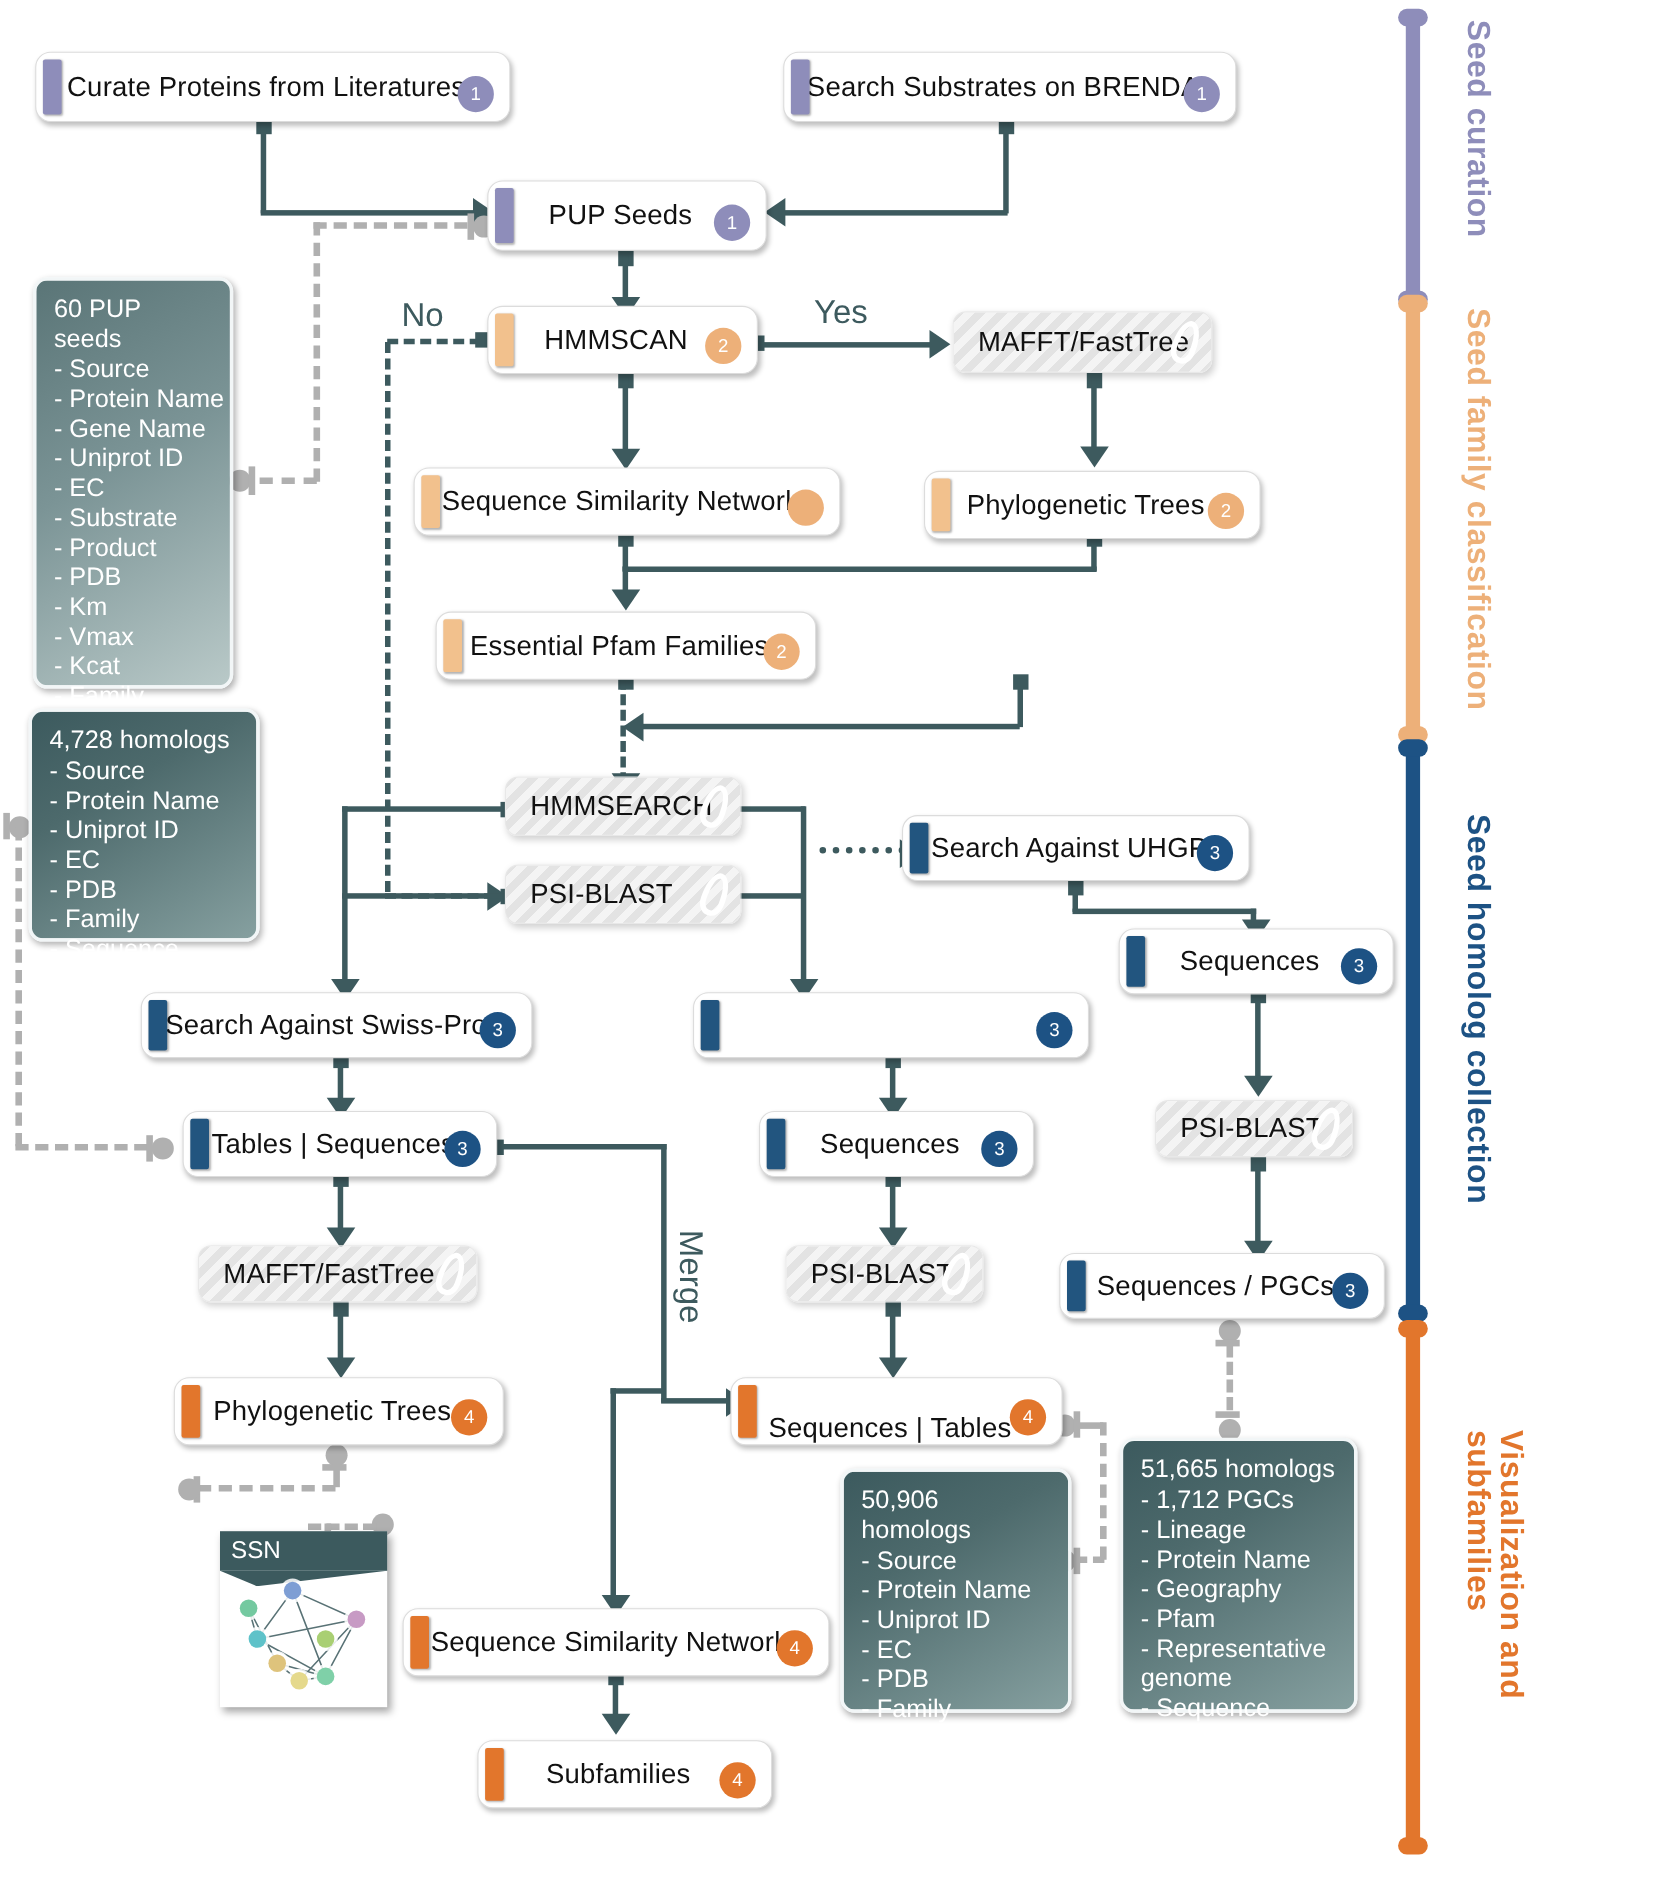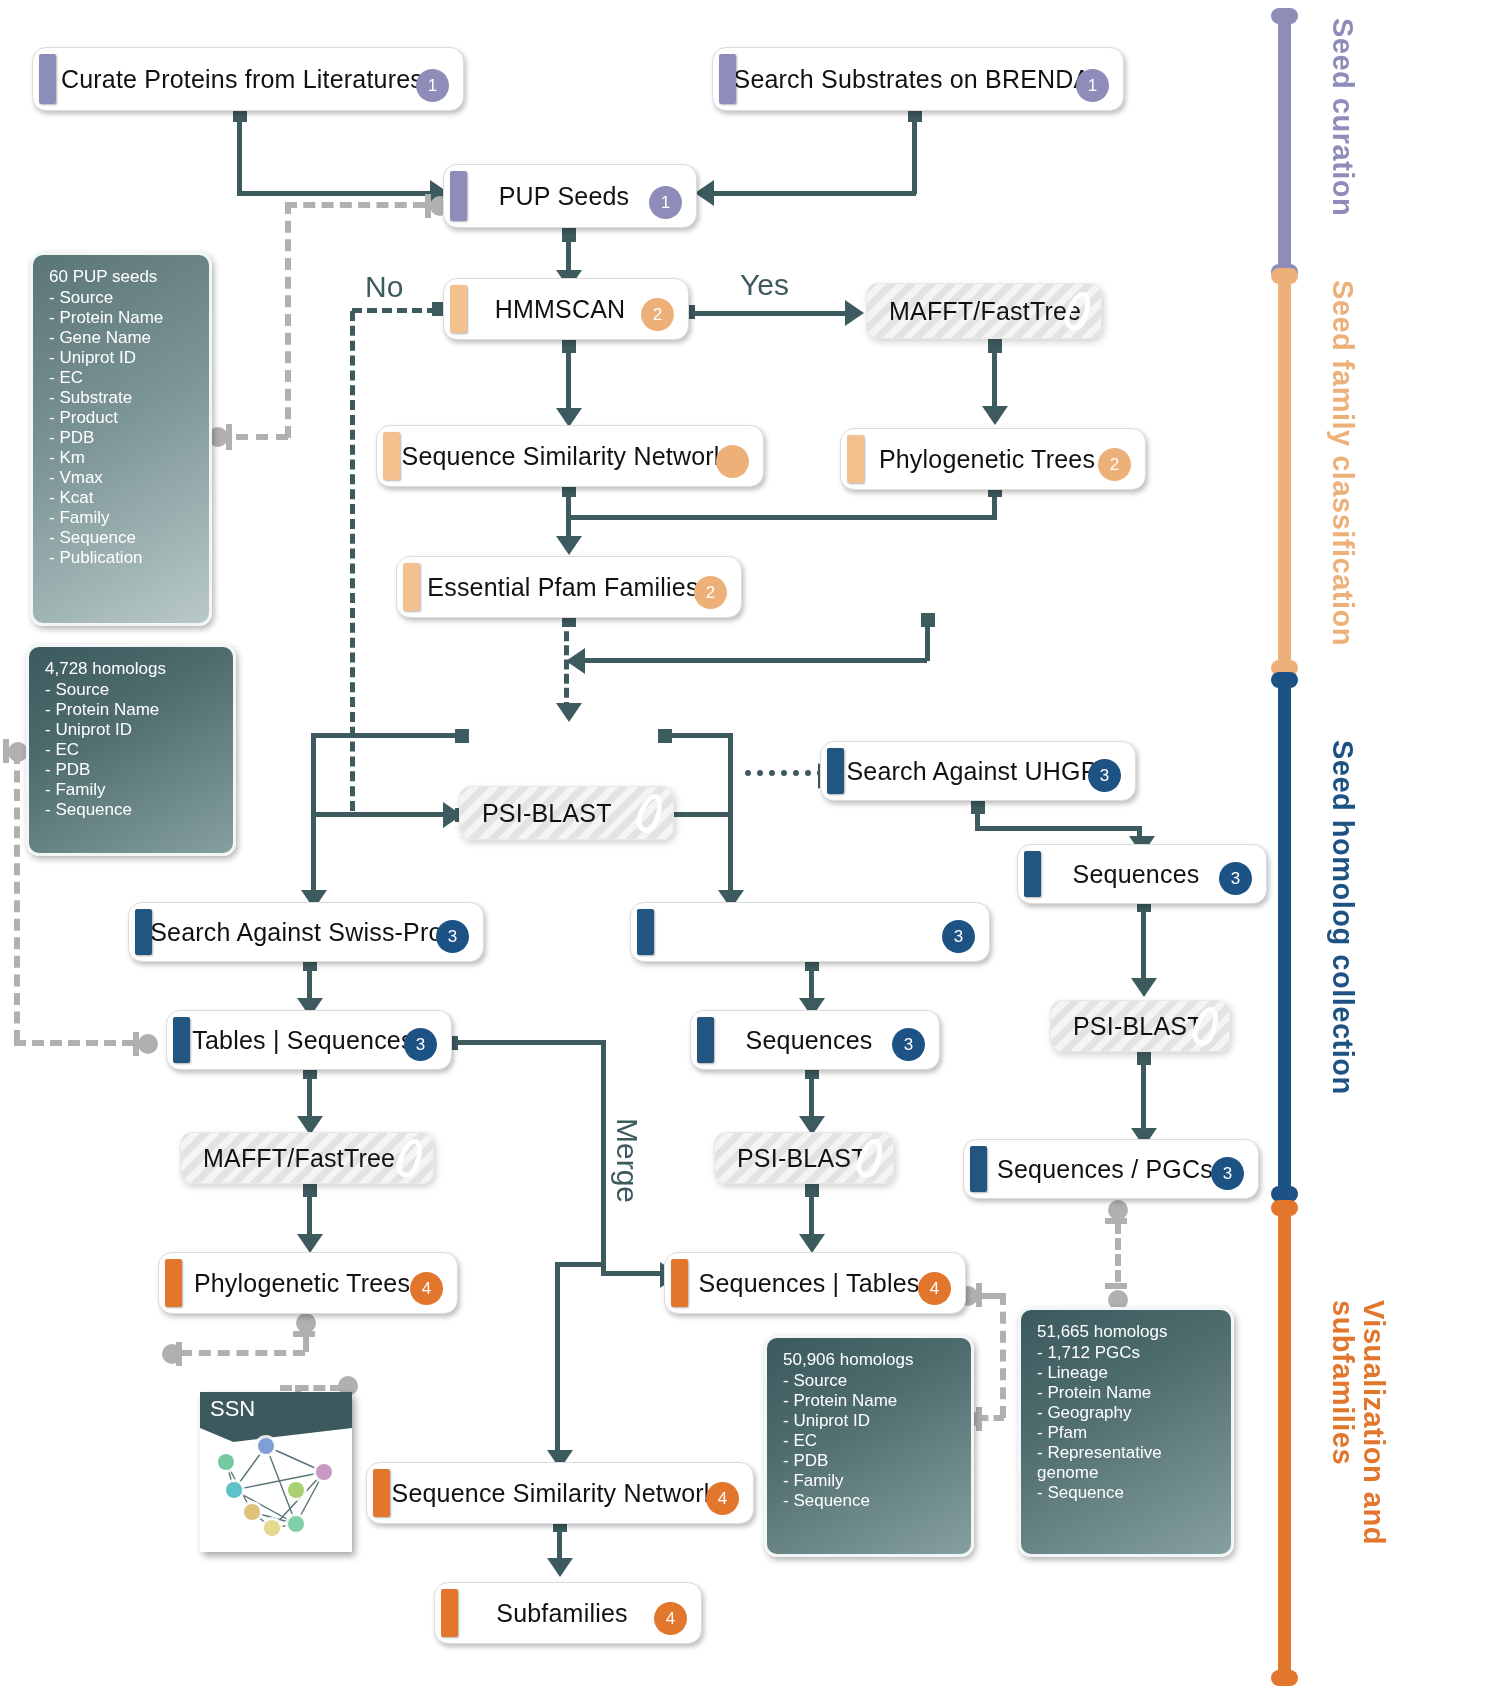--- a/index.html
+++ b/index.html
@@ -38,21 +38,21 @@
   .node.tool .lbl{padding:0 50px 0 22px;text-align:left;}
   .tool .drop{position:absolute;right:12px;top:50%;transform:translateY(-50%) rotate(20deg);
               width:22px;height:40px;border:5px solid #ffffff;border-radius:60% 60% 55% 55%/70% 70% 40% 40%;
               box-sizing:border-box;}
 
   
   .info{position:absolute;box-sizing:border-box;border-radius:13px;
         background:linear-gradient(150deg,#3c5a5e 0%,#4d6a6c 35%,#86a0a0 100%);
         border:3px solid #f2f6f7;
         box-shadow:2px 3px 6px rgba(0,0,0,.30);
-        color:#fff;padding:12px 14px 10px 16px;font-size:17px;line-height:1.175;}
+        color:#fff;padding:12px 14px 10px 16px;font-size:23px;line-height:1.175;}
   .info .hd{margin-bottom:1px;}
   .info .it{white-space:nowrap;}
   .info.muted{background:linear-gradient(150deg,#5a7577 0%,#7b9496 45%,#b9c9c8 100%);}
 
   
   .thumb{position:absolute;background:#fff;box-shadow:3px 4px 7px rgba(0,0,0,.35);}
   .thumb .cap{background:#3c5a5e;color:#fff;font-size:22px;padding:4px 10px 6px 10px;
               position:relative;}
   .thumb .cap:after{content:"";position:absolute;left:0;right:0;bottom:-14px;height:14px;
               background:#3c5a5e;clip-path:polygon(0 0,100% 0,100% 0,22% 100%);}
@@ -294,20 +294,24 @@
     <span class="badge sand">2</span>
   </div>
 
   <div class="node" style="left:396px;top:556px;width:346px;height:62px;">
     <span class="tag sand"></span>
     <span class="lbl">Essential Pfam Families</span>
     <span class="badge sand">2</span>
   </div>
 
 
+  <div class="node tool" style="left:459px;top:706px;width:215px;height:54px;">
+    <span class="lbl">HMMSEARCH</span>
+    <span class="drop"></span>
+  </div>
 
   <div class="node tool" style="left:459px;top:786px;width:215px;height:54px;">
     <span class="lbl">PSI-BLAST</span>
     <span class="drop"></span>
   </div>
 
   <div class="node" style="left:820px;top:741px;width:316px;height:60px;">
     <span class="tag navy"></span>
     <span class="lbl">Search Against UHGP</span>
     <span class="badge navy">3</span>
@@ -362,21 +366,21 @@
     <span class="lbl">Sequences / PGCs</span>
     <span class="badge navy">3</span>
   </div>
 
   <div class="node" style="left:158px;top:1252px;width:300px;height:62px;">
     <span class="tag orange"></span>
     <span class="lbl">Phylogenetic Trees</span>
     <span class="badge orange">4</span>
   </div>
 
-  <div class="node" style="left:664px;top:1252px;width:302px;height:62px;">
+  <div class="node" style="left:664px;top:1252px;width:302px;height:62px;align-items:flex-end;">
     <span class="tag orange"></span>
     <span class="lbl">Sequences | Tables</span>
     <span class="badge orange">4</span>
   </div>
 
   <div class="node" style="left:366px;top:1462px;width:388px;height:62px;">
     <span class="tag orange"></span>
     <span class="lbl">Sequence Similarity Network</span>
     <span class="badge orange">4</span>
   </div>

